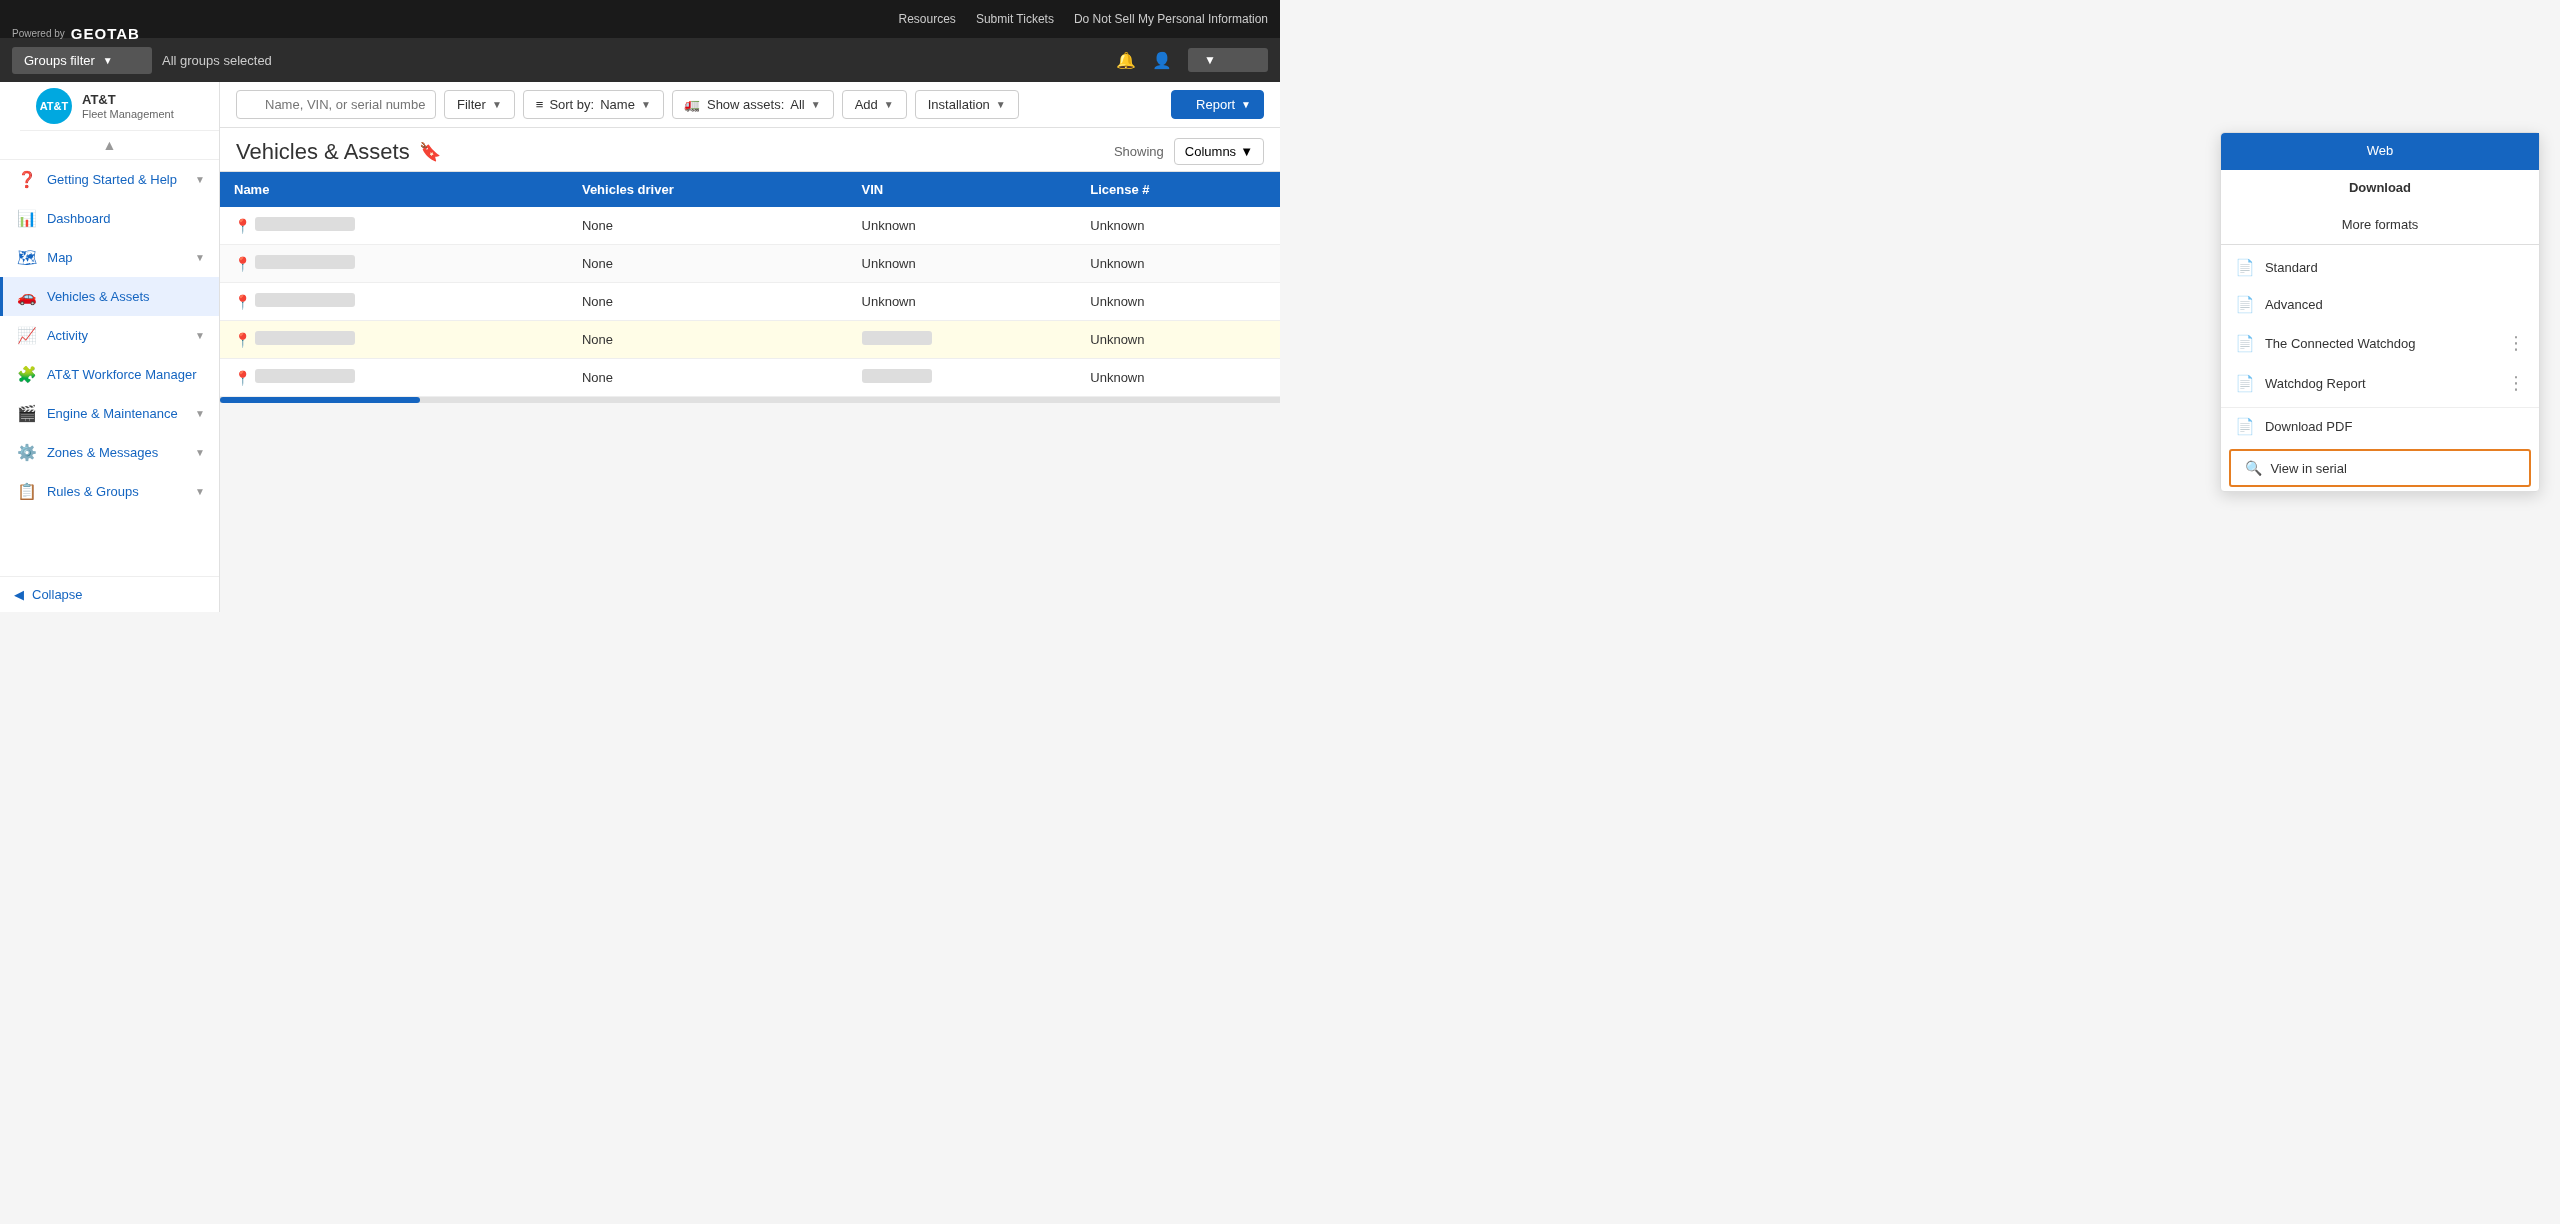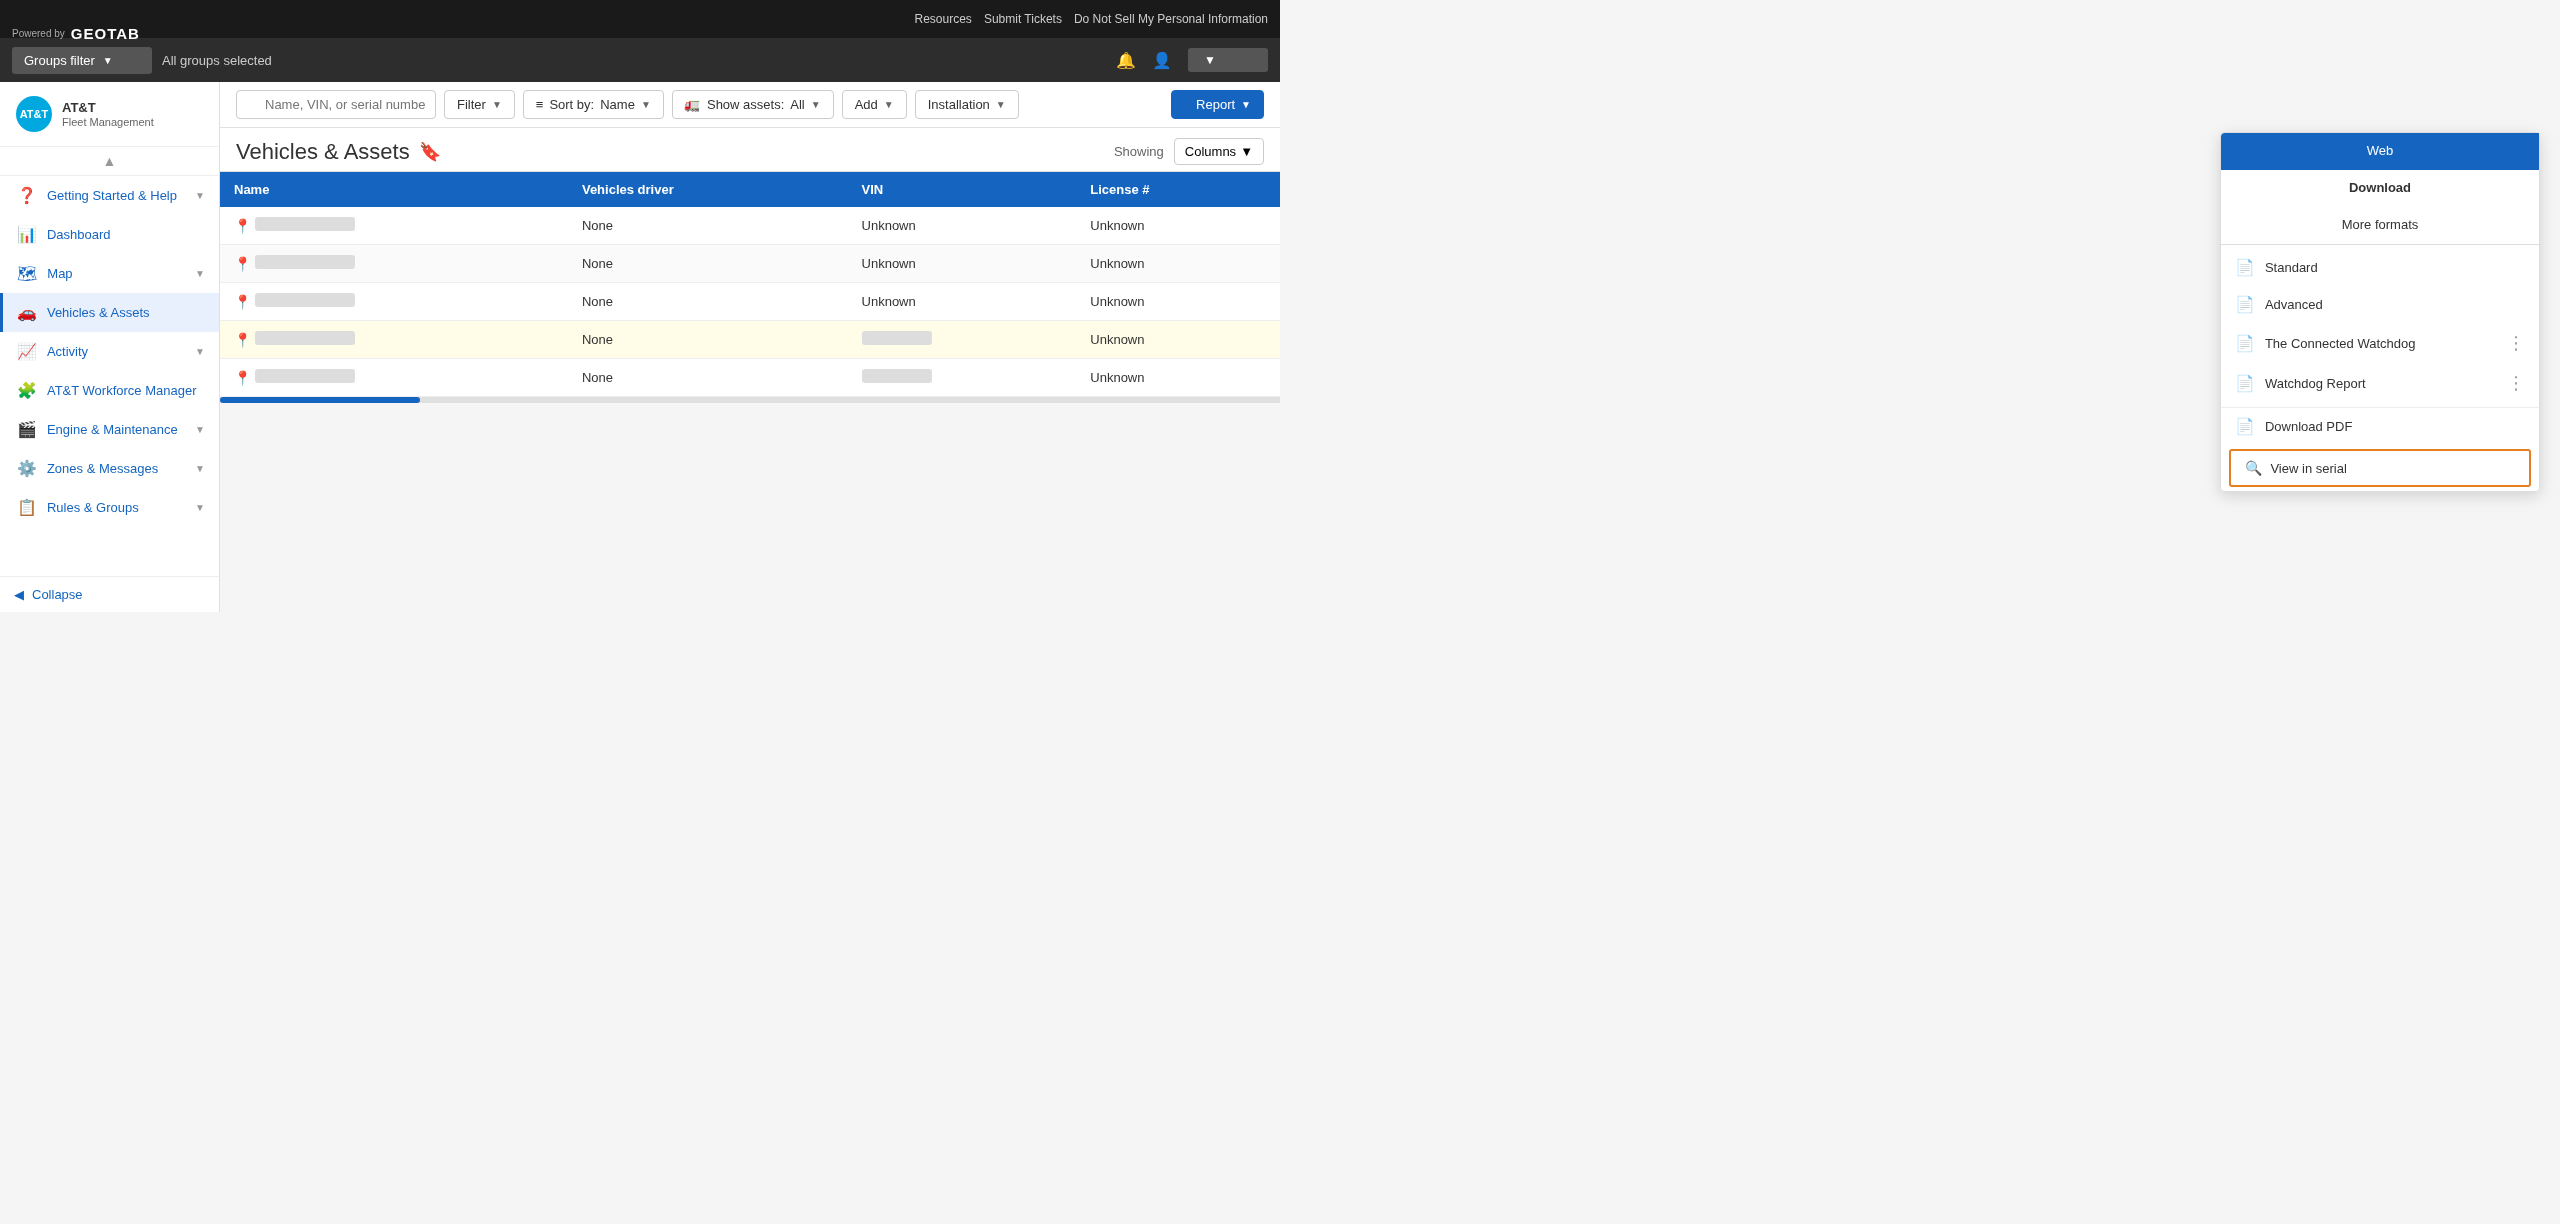--- a/index.html
+++ b/index.html
@@ -11,21 +11,21 @@
       height: 38px;
       display: flex;
       align-items: center;
       justify-content: space-between;
       padding: 0 12px;
       color: white;
     }
     .top-bar-left { display: flex; align-items: center; gap: 8px; }
     .top-bar-logo { display: flex; align-items: center; gap: 6px; margin-top: 28px; }
     .geotab-logo { color: white; font-weight: bold; font-size: 15px; letter-spacing: 1px; }
-    .top-bar-right { display: flex; align-items: center; gap: 12px; font-size: 12px; color: #ccc; }
+    .top-bar-right { display: flex; align-items: center; gap: 20px; font-size: 12px; color: #ccc; }
     .top-bar-right span { cursor: pointer; }
 
     
     .groups-bar {
       background: #2d2d2d;
       height: 44px;
       display: flex;
       align-items: center;
       padding: 0 12px;
       gap: 10px;
@@ -69,25 +69,26 @@
     .sidebar {
       width: 220px;
       background: white;
       border-right: 1px solid #e0e0e0;
       display: flex;
       flex-direction: column;
       overflow-y: auto;
       flex-shrink: 0;
     }
     .sidebar-logo-area {
-      padding: 14px 16px;
+      padding: 6px 16px;
       display: flex;
       align-items: center;
       gap: 10px;
       border-bottom: 1px solid #eee;
+      margin-left: 20px;
     }
     .att-logo-circle {
       width: 36px; height: 36px;
       background: #00a8e0;
       border-radius: 50%;
       display: flex; align-items: center; justify-content: center;
       color: white; font-size: 11px; font-weight: bold;
     }
     .sidebar-brand { font-size: 13px; font-weight: 600; color: #333; line-height: 1.3; }
     .sidebar-brand-sub { font-size: 11px; color: #666; }

